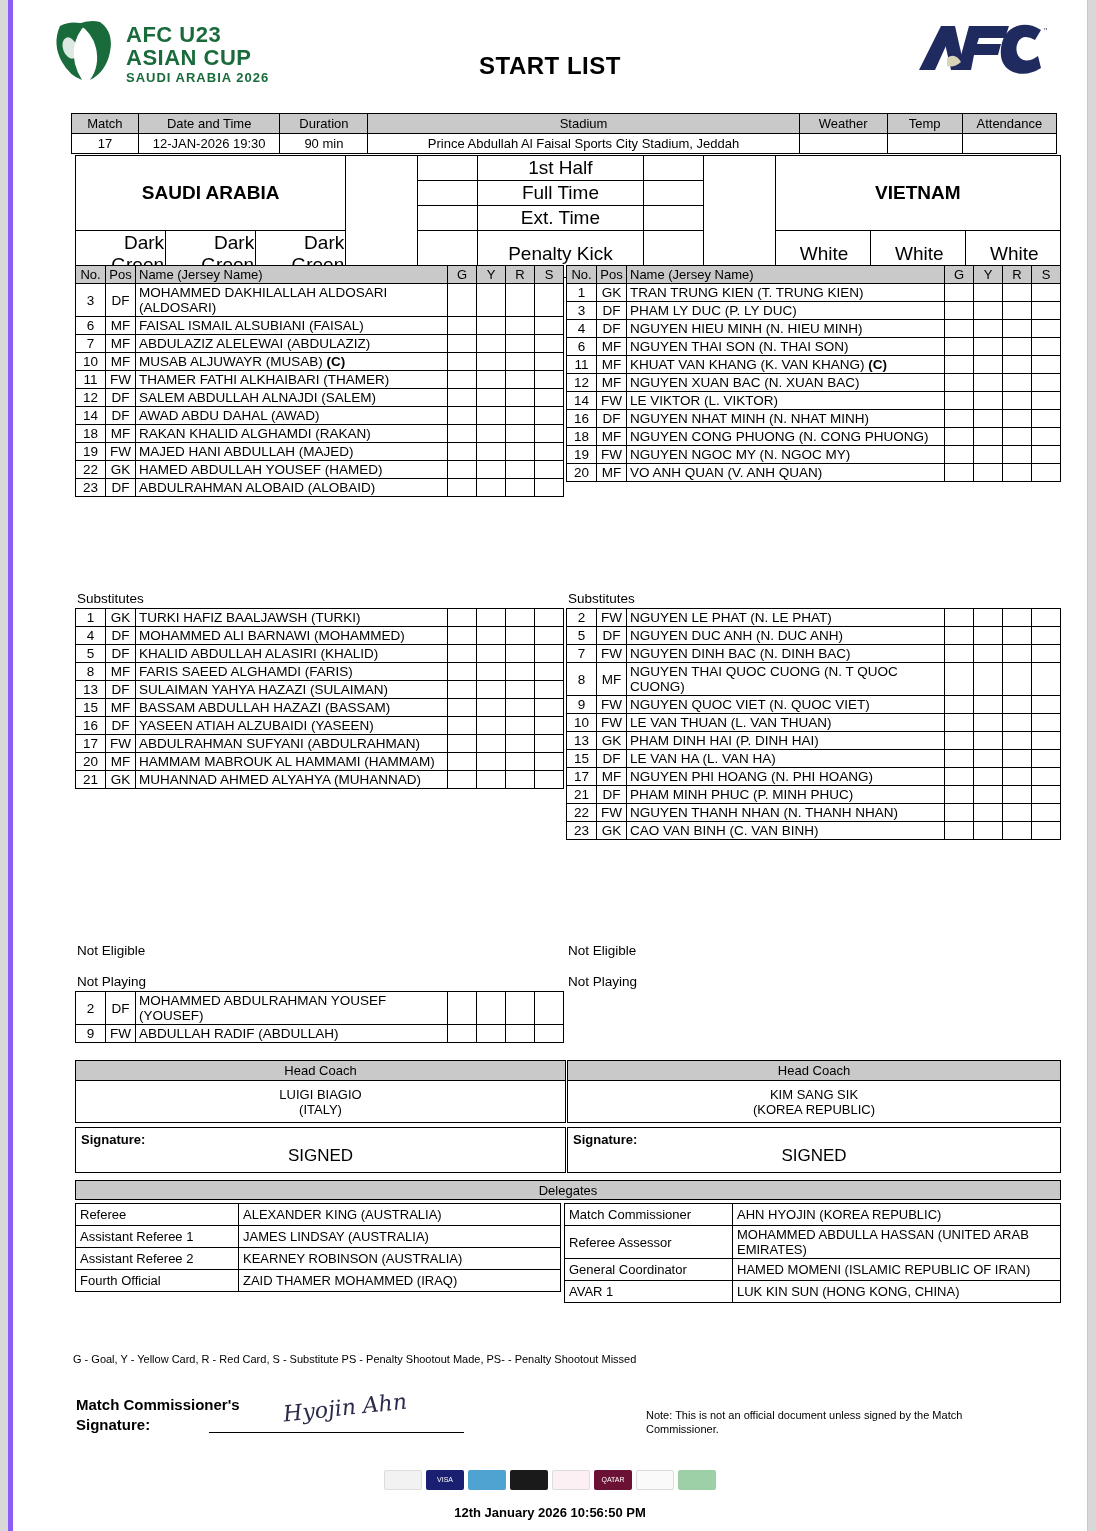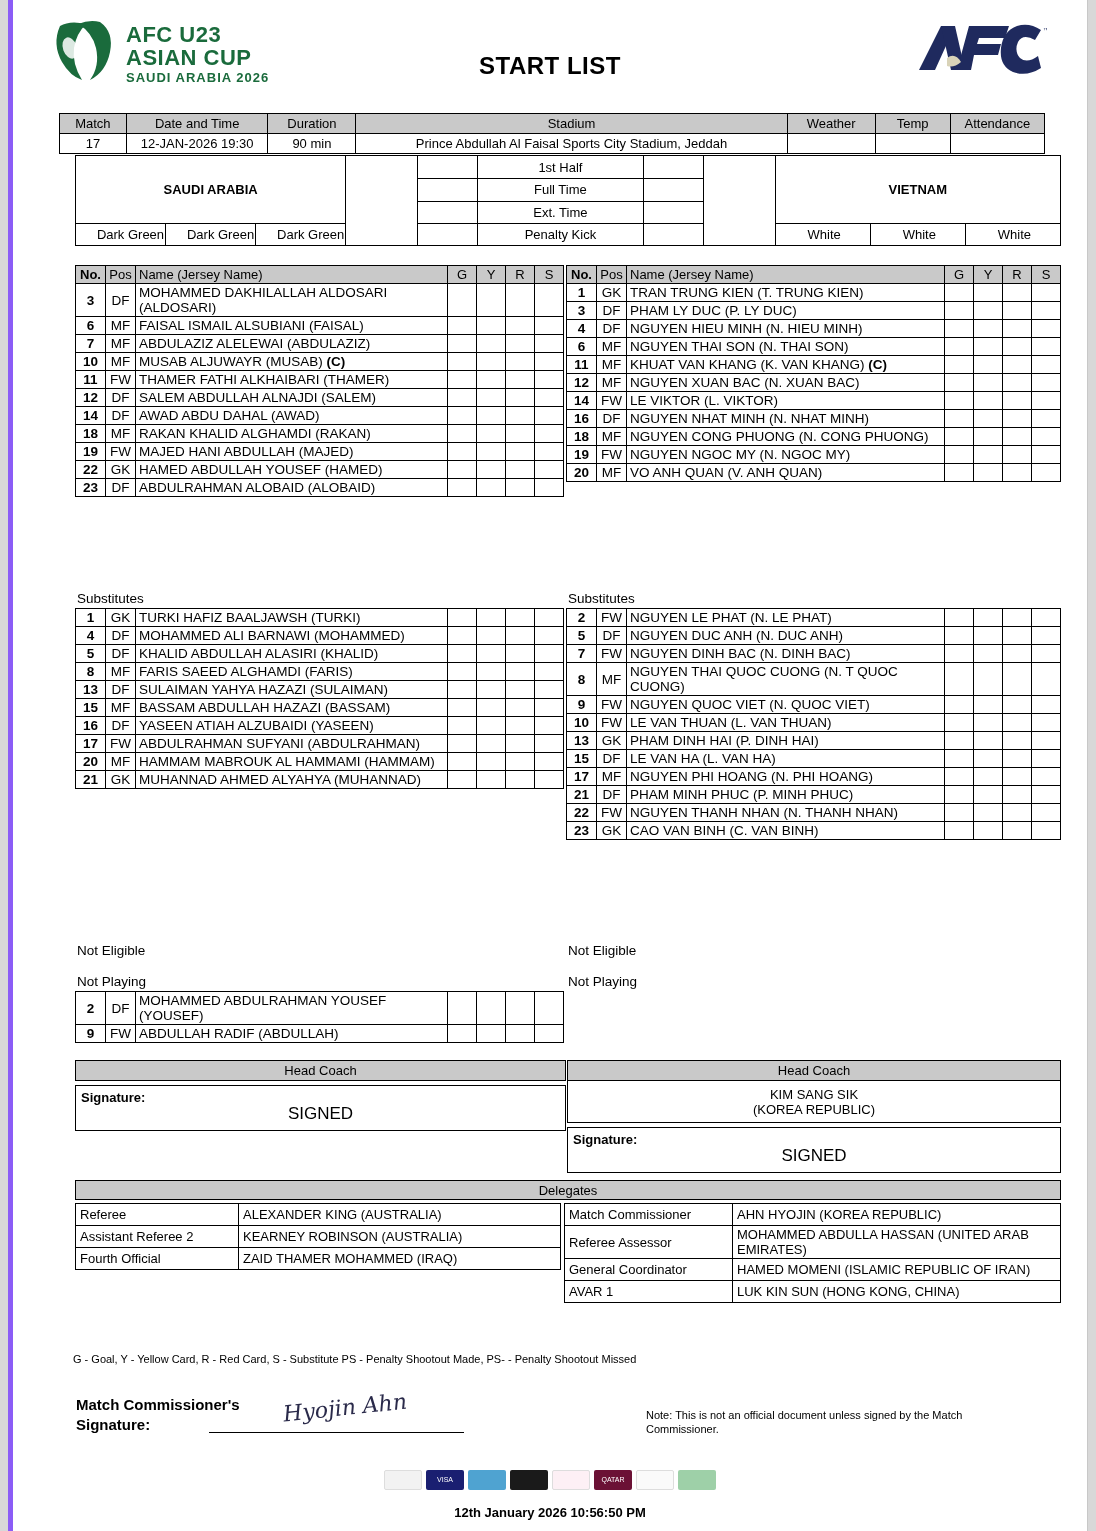--- a/index.html
+++ b/index.html
@@ -26,35 +26,35 @@
   }
   .logo-afc { position:absolute; right:40px; top:22px; width:130px; height:55px; }
 
   
   table { border-collapse:collapse; }
   .bx td, .bx th { border:1px solid #000; padding:1px 3px; font-size:13px; vertical-align:middle; }
   .gray { background:#c9c9c9; text-align:center; font-size:13px; }
   .ctr { text-align:center; }
 
   
-  .matchinfo { position:absolute; left:46px; top:113px; width:986px;padding-left:34px; }
+  .matchinfo { position:absolute; left:58px; top:113px; width:986px;padding-left:34px; }
   .matchinfo td { height:20px; }
 
   
   .teams { position:absolute; left:62px; top:155px; width:986px; border-collapse:collapse; }
-  .teams td { border:1px solid #000; font-size:13px; }
+  .teams td { border:1px solid #000; font-size:19px; }
   .teamname { font-size:22px; font-weight:bold; text-align:center; }
   .kit { text-align:right; font-size:13px; padding-left:4px; height:22px; }
   .kitc { text-align:center; }
   .scorelbl { text-align:center; font-size:13px; height:22px; }
 
   
   .lineup { width:100%; border-collapse:collapse; }
   .lineup td, .lineup th { border:1px solid #000; font-size:13.5px; padding:1px 3px; }
-  .lineup .cno  { width:30px; text-align:center;font-weight:bold; }
+  .lineup .cno  { width:30px; text-align:center; }
   .lineup .cpos { width:30px; text-align:center; }
   .lineup .cnm  { text-align:left; }
   .lineup .cg   { width:29px; }
   .lineup thead td { background:#c9c9c9; font-size:13px; }
   .lineup thead .cnm { text-align:left; }
   .lineup thead .cg { text-align:center; }
   .cap { font-weight:bold; }
 
   .col-left  { position:absolute; left:62px;  width:489px; }
   .col-right { position:absolute; left:553px; width:495px; }
@@ -666,20 +666,26 @@
     <div class="seclabel">Not Eligible</div>
     <div class="seclabel" style="padding-top:14px">Not Playing</div>
   </div>
 
   <div style="position:absolute;left:62px;top:1060px;width:491px">
     <table class="coachtbl">
       <tbody>
           <tr>
             <td class="gray" style="height:20px">Head Coach</td>
           </tr>
+      <tr>
+            <td style="height:42px">
+        <div>LUIGI BIAGIO</div>
+        <div>(ITALY)</div>
+      </td>
+          </tr>
     </tbody>
       </table>
     <div class="sigbox" style="margin-top:4px">
       <span class="lbl">Signature:</span>
       <span class="val">SIGNED</span>
     </div>
   </div>
 
   <div style="position:absolute;left:554px;top:1060px;width:494px">
     <table class="coachtbl">
@@ -709,20 +715,24 @@
       <colgroup>
           <col style="width:163px">
           <col>
         </colgroup>
       <tbody>
           <tr>
             <td>Referee</td>
             <td>ALEXANDER KING (AUSTRALIA)</td>
           </tr>
           <tr>
+            <td>Assistant Referee 1</td>
+            <td>JAMES LINDSAY (AUSTRALIA)</td>
+          </tr>
+          <tr>
             <td>Assistant Referee 2</td>
             <td>KEARNEY ROBINSON (AUSTRALIA)</td>
           </tr>
           <tr>
             <td>Fourth Official</td>
             <td>ZAID THAMER MOHAMMED (IRAQ)</td>
           </tr>
         </tbody>
     </table>
   </div>

